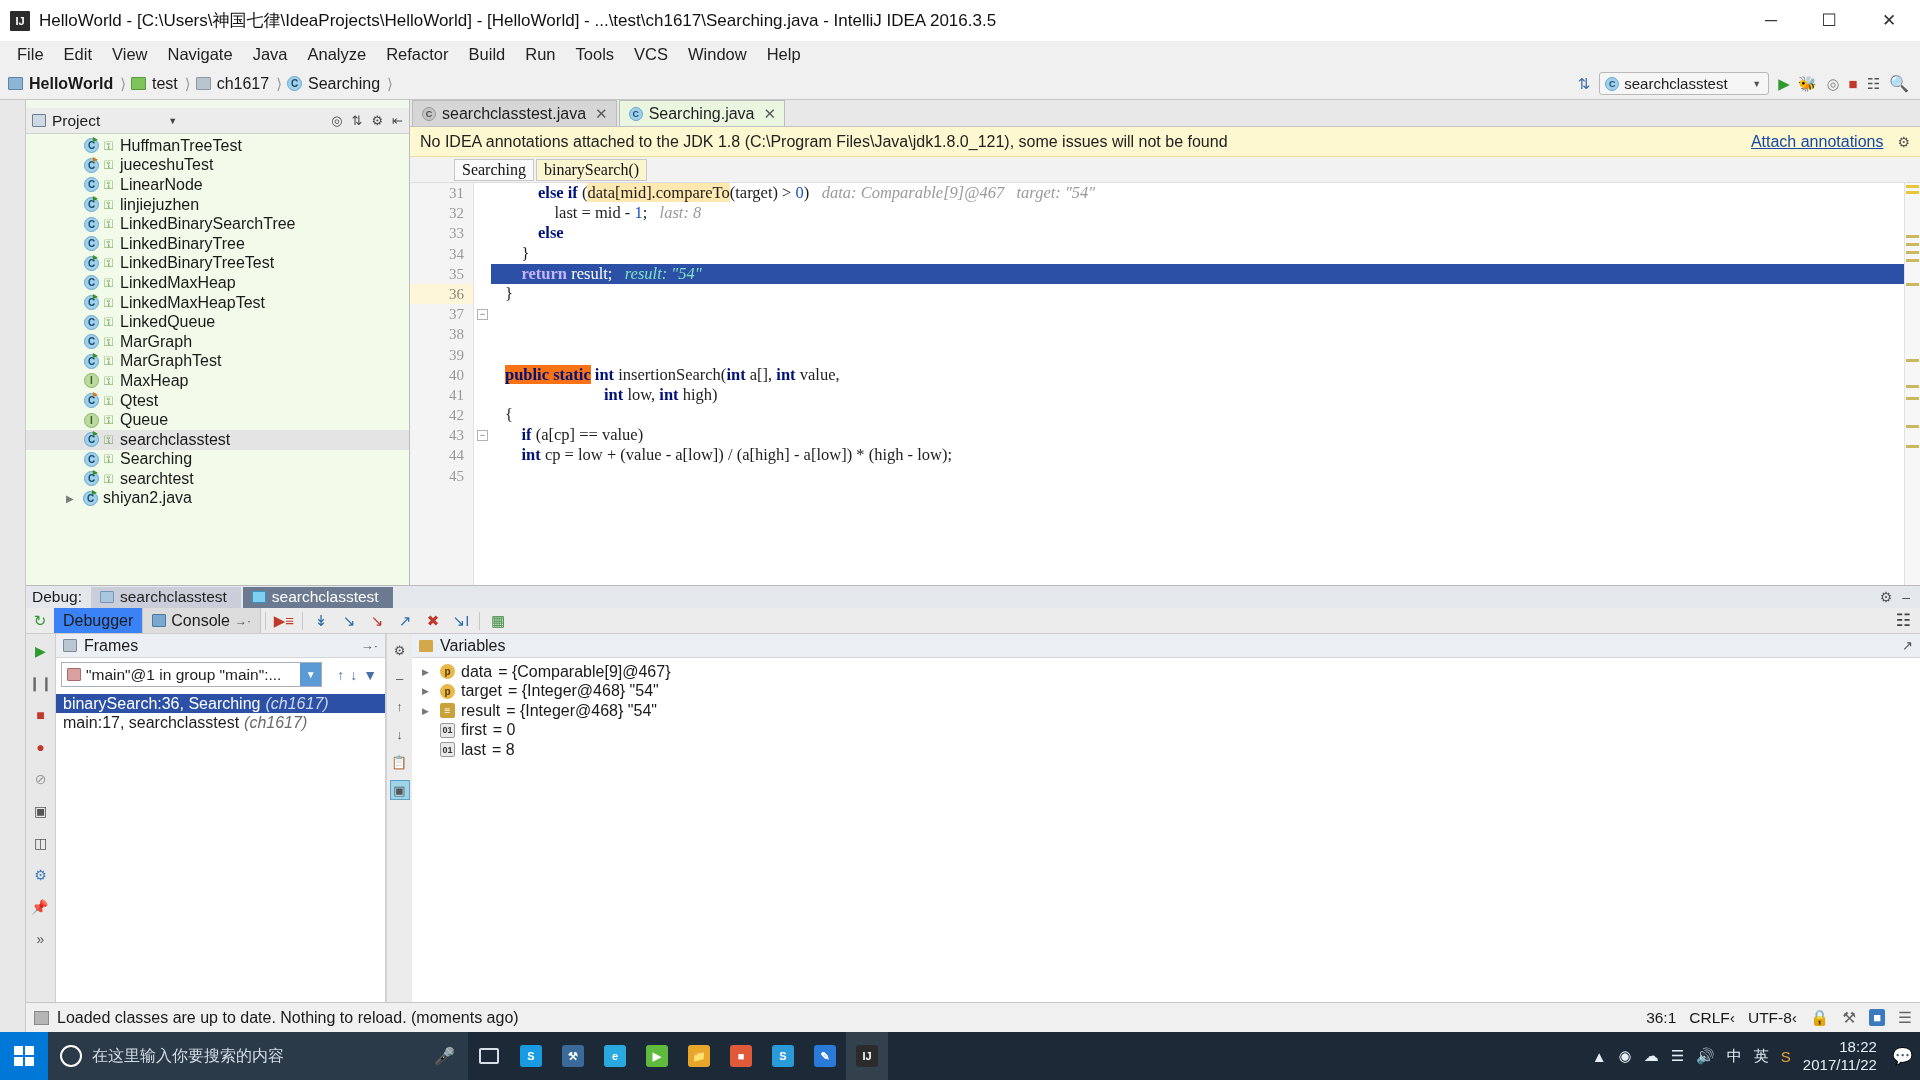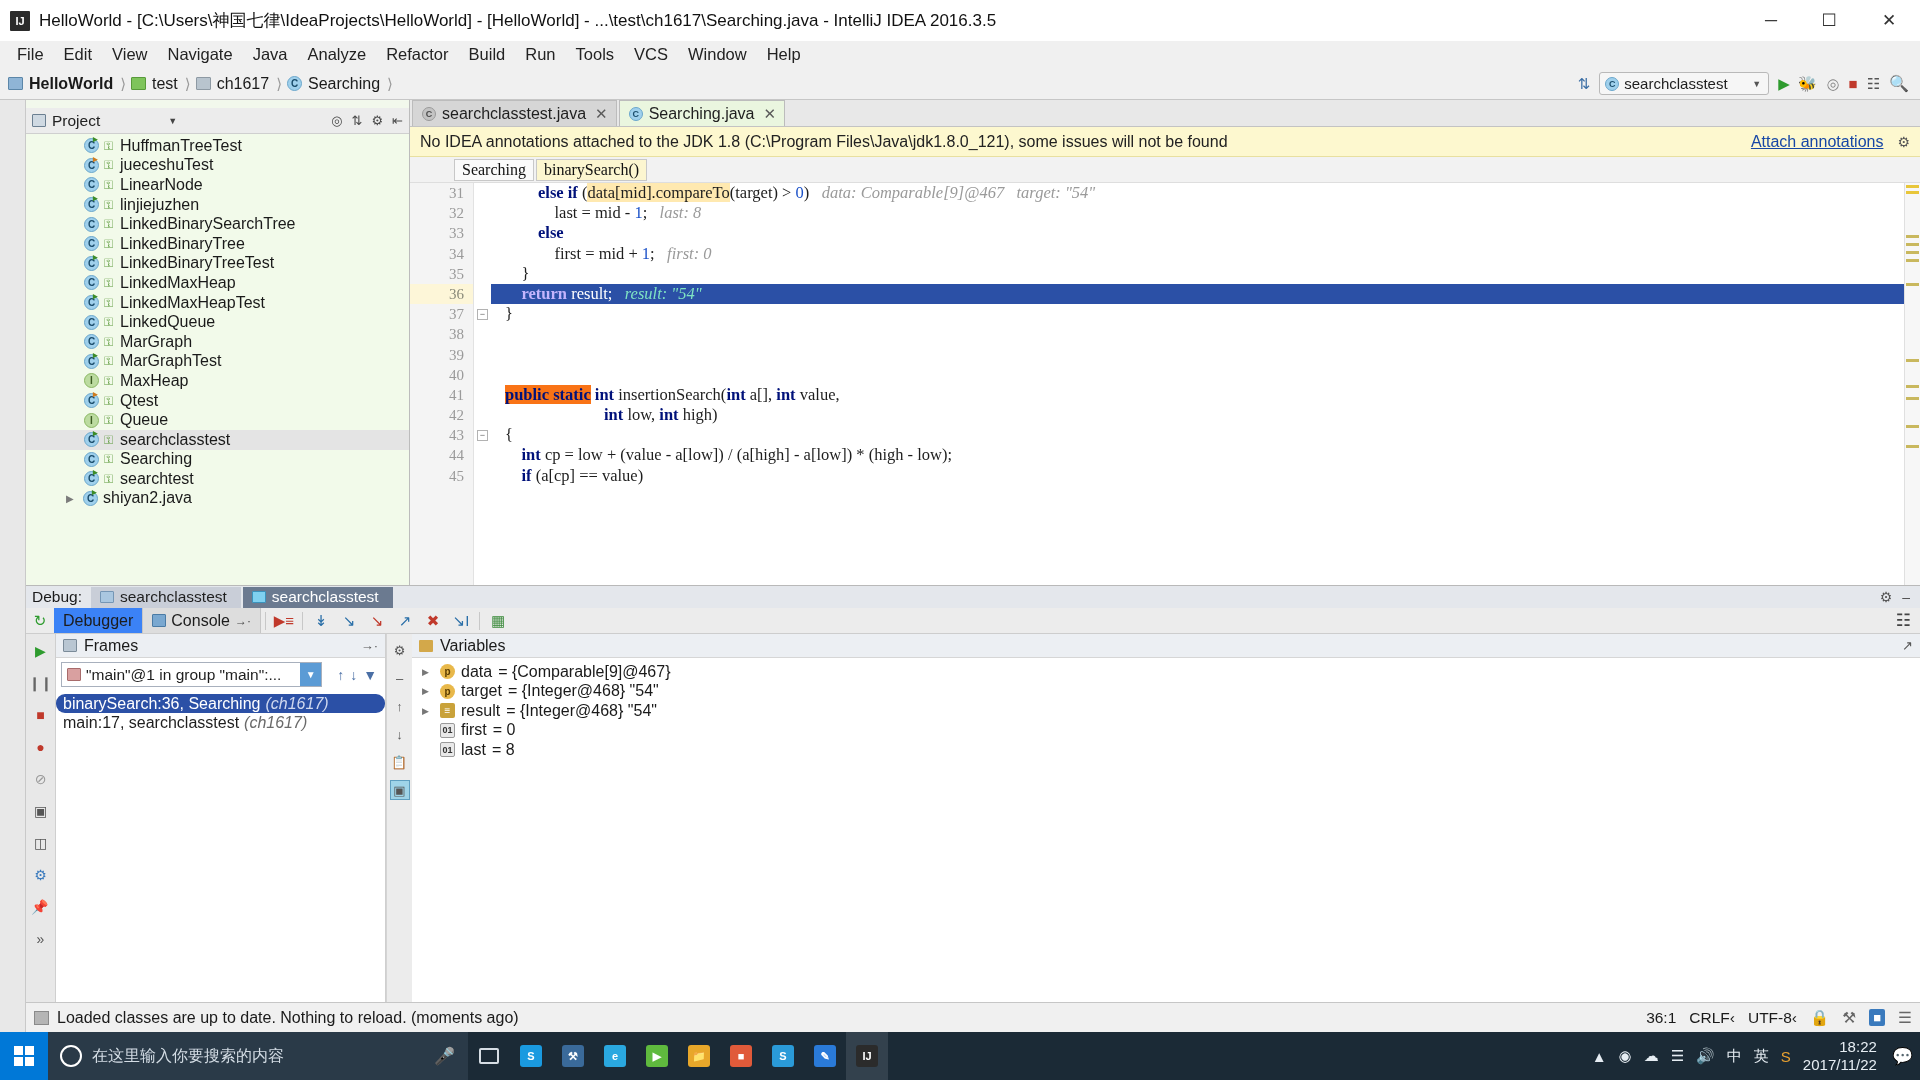--- a/index.html
+++ b/index.html
@@ -142,21 +142,21 @@
   .frames { width:330px; flex:0 0 330px; display:flex; flex-direction:column; background:#fff; border-right:1px solid #cfcfcf;}
   .panelhdr { height:24px; background:#eceff3; display:flex; align-items:center; gap:7px; padding:0 7px;
               font-size:16px; color:#1a1a1a; border-bottom:1px solid #d6d6d6; flex:0 0 24px;}
   .panelhdr .pin { margin-left:auto; font-size:13px; color:#555;}
   .threadsel { height:25px; margin:4px 5px; display:flex; align-items:center; border:1px solid #a8b0bd;
                background:#fff; font-size:15.5px; gap:5px; padding-left:5px;}
   .threadsel .arrow { margin-left:auto; width:21px; height:23px; background:#5b9bd5; color:#fff;
                       display:flex; align-items:center; justify-content:center; font-size:10px;}
   .framectl { display:flex; align-items:center; gap:6px; margin-left:6px; color:#4a6fa5; font-size:14px;}
   .framerow { height:19px; display:flex; align-items:center; font-size:16px; padding-left:7px; white-space:nowrap;}
-  .framerow.sel { background:#2b50a6; color:#fff;border-radius:9px; }
+  .framerow.sel { background:#2b50a6; color:#fff; }
   .framerow i { font-style:italic; color:#6a6a6a; margin-left:5px;}
   .framerow.sel i { color:#cfd8ef; }
 
   .framesidebar { width:26px; flex:0 0 26px; background:#ececec; border-left:1px solid #d4d4d4;
                   display:flex; flex-direction:column; align-items:center; gap:8px; padding-top:6px;}
   .framesidebar .fsi { width:20px; height:20px; display:flex; align-items:center; justify-content:center; font-size:13px; color:#555;}
   .framesidebar .fsi.act { background:#9fd4e8; border:1px solid #5f9fc0;}
 
   .vars { flex:1; display:flex; flex-direction:column; background:#fff; min-width:0;}
   .varrow { height:19.5px; display:flex; align-items:center; font-size:16px; gap:6px; padding-left:10px; white-space:nowrap;}
@@ -414,32 +414,31 @@
                 <div class="gl">45</div>
               </div>
             <div class="foldcol" id="foldcol">
                 <div class="fm" style="top: 126.2px;">−</div>
                 <div class="fm" style="top: 247.4px;">−</div>
               </div>
             <div class="codelines" id="codelines">
                 <div class="cl">        <span class="kw">else if </span><span class="plain">(</span><span class="mark-orange">data[mid].compareTo</span><span class="plain">(target) &gt; </span><span class="num">0</span><span class="plain">)</span><span class="hint">   data: Comparable[9]@467   target: "54"</span></div>
                 <div class="cl">            <span class="plain">last = mid - </span><span class="num">1</span><span class="plain">;</span><span class="hint">   last: 8</span></div>
                 <div class="cl">        <span class="kw">else</span></div>
-                <div class="cl">            <span class="plain">first = mid + </span><span class="num">1</span><span class="plain">;</span><span class="hint">   first: 0</span></div>
                 <div class="cl">    <span class="plain">}</span></div>
                 <div class="cl hl">    <span class="kw">return</span><span class="plain"> result;</span><span class="hint">   result: "54"</span></div>
                 <div class="cl"><span class="plain">}</span></div>
                 <div class="cl"></div>
                 <div class="cl"></div>
                 <div class="cl"></div>
                 <div class="cl"><span class="kw mark-yellow">public static</span><span class="plain"> </span><span class="kw">int</span><span class="plain"> insertionSearch(</span><span class="kw">int</span><span class="plain"> a[], </span><span class="kw">int</span><span class="plain"> value,</span></div>
                 <div class="cl">                        <span class="kw">int</span><span class="plain"> low, </span><span class="kw">int</span><span class="plain"> high)</span></div>
                 <div class="cl"><span class="plain">{</span></div>
+                <div class="cl">    <span class="kw">if</span><span class="plain"> (a[cp] == value)</span></div>
                 <div class="cl">    <span class="kw">int</span><span class="plain"> cp = low + (value - a[low]) / (a[high] - a[low]) * (high - low);</span></div>
-                <div class="cl">    <span class="kw">if</span><span class="plain"> (a[cp] == value)</span></div>
               </div>
             <div class="markerbar">
               <div class="mk y" style="top:2px;"></div>
               <div class="mk y" style="top:8px;"></div>
               <div class="mk w" style="top:52px;"></div>
               <div class="mk w" style="top:60px;"></div>
               <div class="mk w" style="top:68px;"></div>
               <div class="mk w" style="top:76px;"></div>
               <div class="mk w" style="top:100px;"></div>
               <div class="mk w" style="top:176px;"></div>

